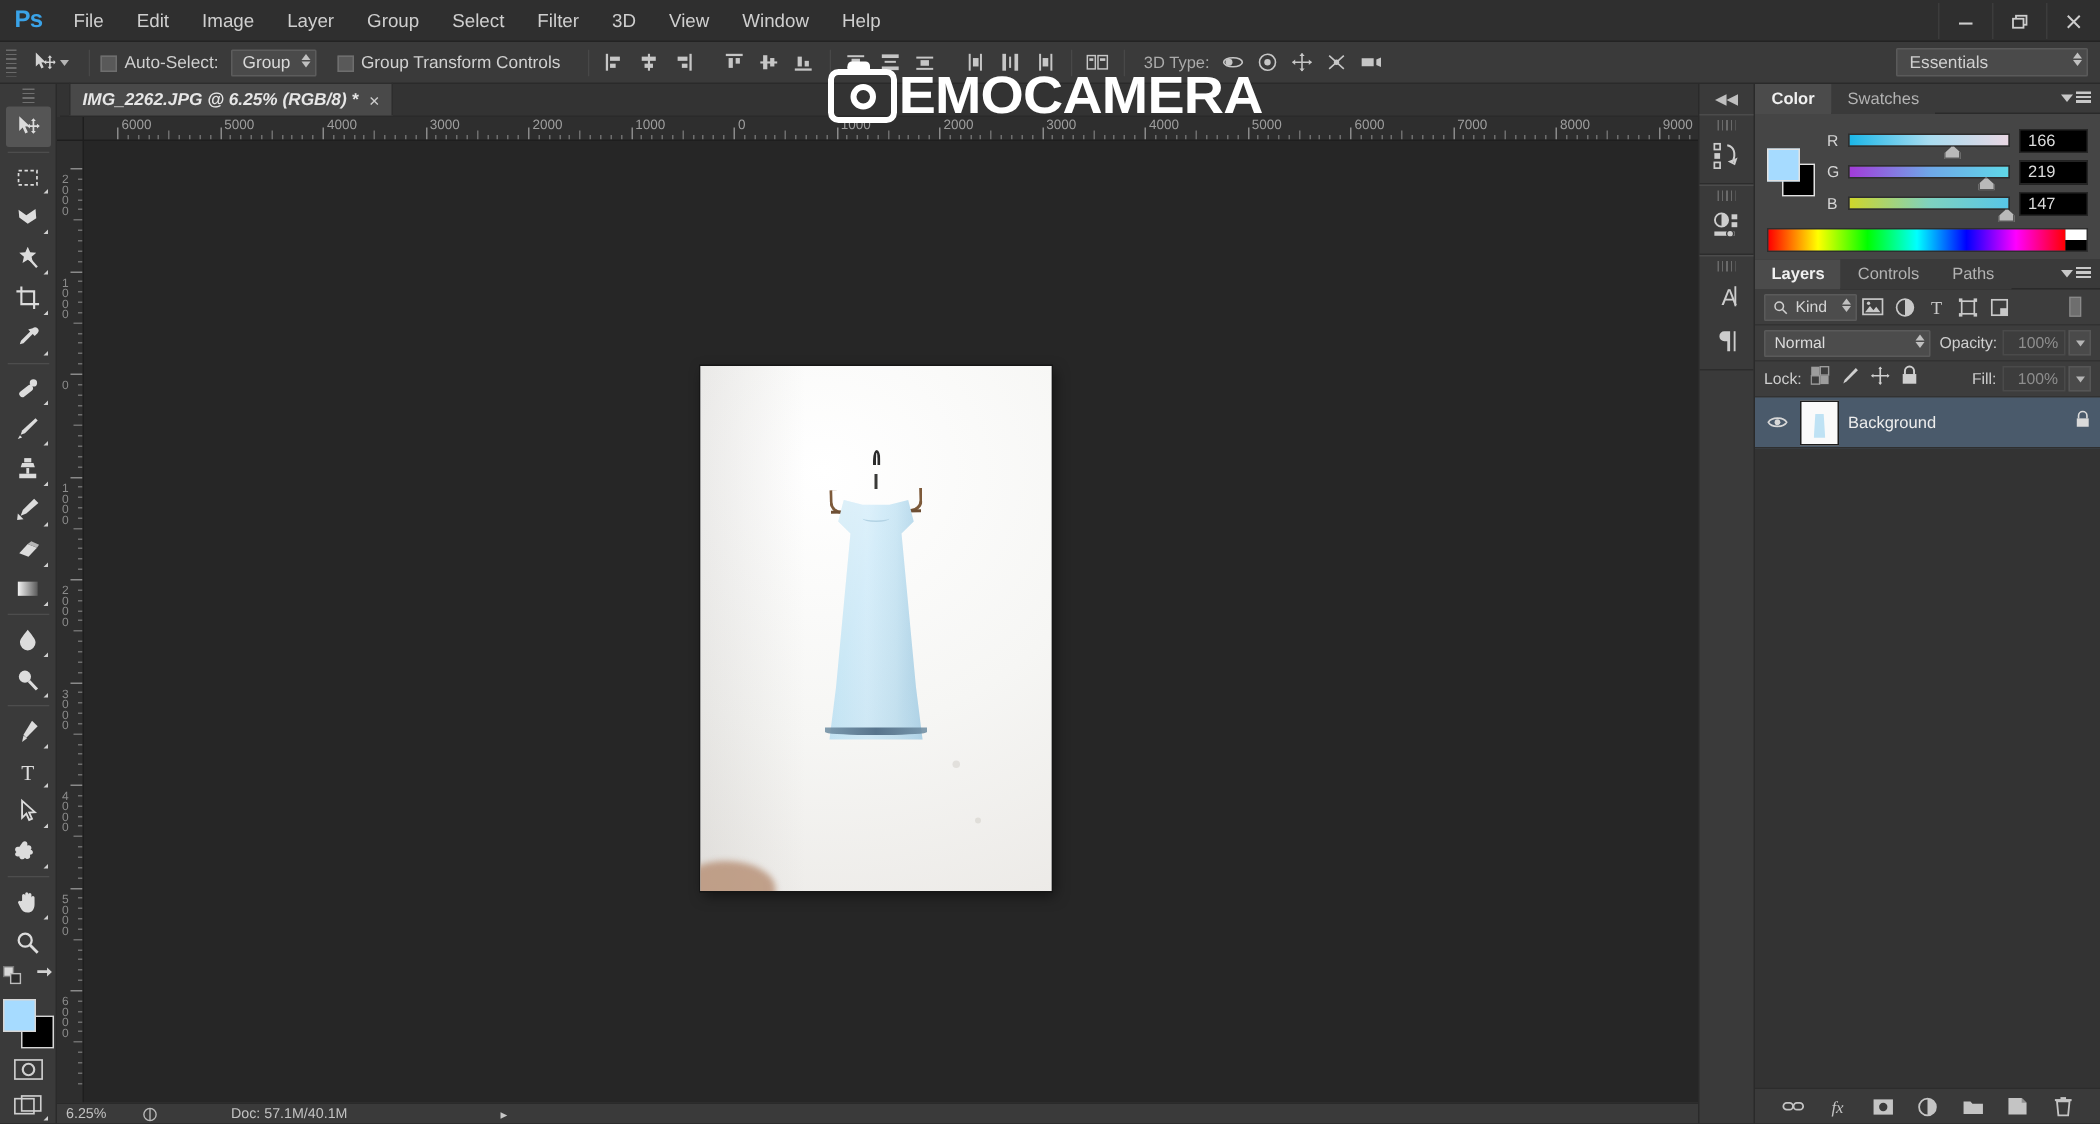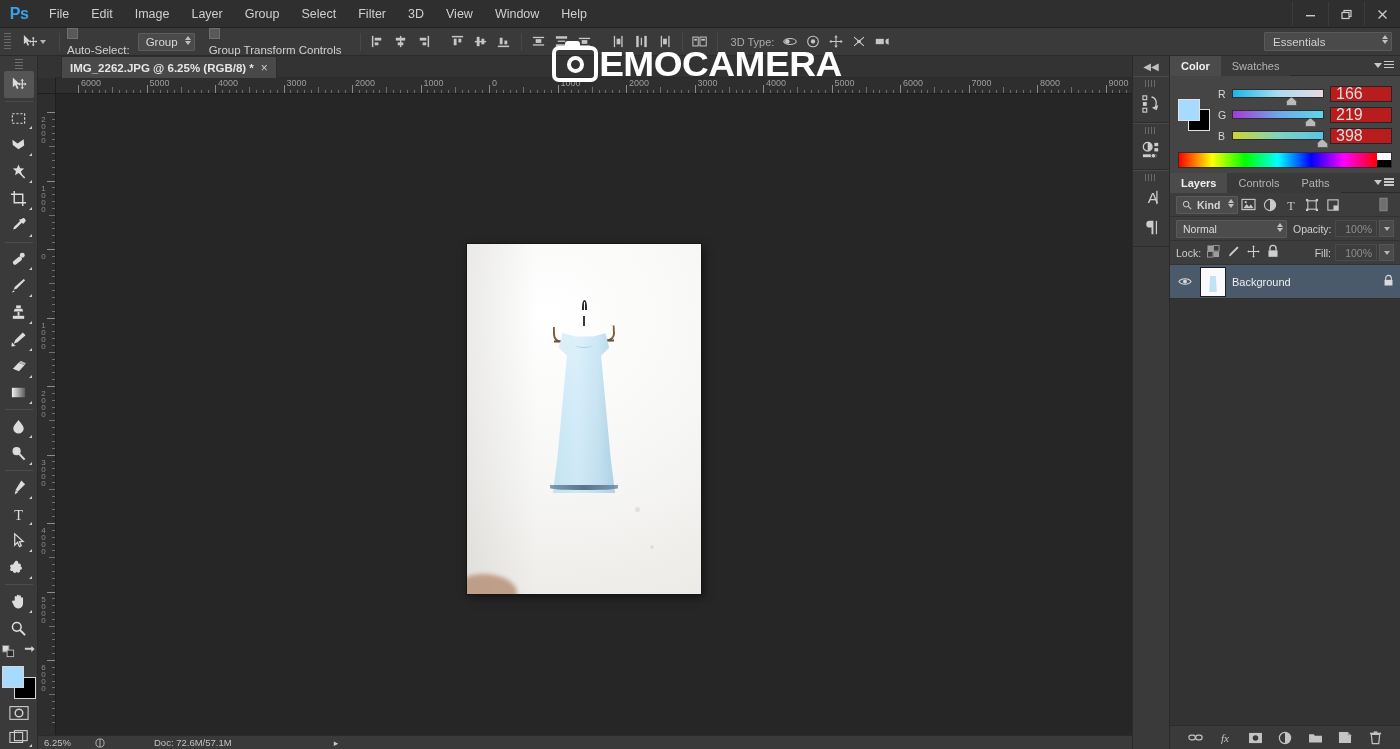--- a/index.html
+++ b/index.html
@@ -41,21 +41,21 @@
     background: #3a3a3a; border-bottom: 1px solid #2a2a2a;
     display: flex; align-items: center; padding-left: 4px;
   }
   .grip { width: 7px; height: 18px; margin-right: 5px;
     background: repeating-linear-gradient(to bottom, #6a6a6a 0 1px, transparent 1px 3px); }
   .tool-preview { display: flex; align-items: center; gap: 3px; padding: 0 6px; }
   .caret-dn { width: 0; height: 0; border-left: 3.5px solid transparent;
     border-right: 3.5px solid transparent; border-top: 4px solid #b5b5b5; }
   .ob-sep { width: 1px; height: 18px; background: #2c2c2c; margin: 0 7px;
     border-right: 1px solid #484848; }
-  .ob-check { display: flex; align-items: flex-start; gap: 5px; flex-direction: column; }
+  .ob-check { display: flex; align-items: flex-end; gap: 5px; }
   .cbox { width: 11px; height: 11px; background: #595959; border: 1px solid #6e6e6e; }
   .ob-label { color: #d0d0d0; font-size: 11.5px; white-space: nowrap; }
   .ob-select {
     background: #4a4a4a; border: 1px solid #5c5c5c; color: #d8d8d8;
     font-size: 11.5px; height: 18px; padding: 0 16px 0 7px; position: relative;
     display: flex; align-items: center; border-radius: 1px;
   }
   .spin { position: absolute; right: 3px; top: 2px; display: flex; flex-direction: column; gap: 1px; }
   .spin i { display: block; width: 0; height: 0; border-left: 3px solid transparent;
     border-right: 3px solid transparent; }
@@ -90,23 +90,23 @@
   .tb-div { width: 28px; height: 1px; background: #2c2c2c; border-bottom: 1px solid #4d4d4d; margin: 3px 0; }
   .swatches { position: relative; width: 34px; height: 34px; margin: 4px 0 2px 0; }
   .sw-fg { position: absolute; left: 0; top: 0; width: 22px; height: 22px;
     border: 1px solid #d6d6d6; }
   .sw-bg { position: absolute; right: 0; bottom: 0; width: 22px; height: 22px;
     border: 1px solid #d6d6d6; background: #000; }
   .sw-row { display: flex; align-items: center; gap: 8px; margin-top: 2px; }
 
   
   .tabstrip {
-    position: absolute; top: 56px; left: 55px; width: 1094px; height: 22px;
+    position: absolute; top: 56px; left: 40px; width: 1094px; height: 22px;
     background: #333333; border-bottom: 1px solid #2a2a2a;
-    display: flex; align-items: flex-start;
+    display: flex; align-items: flex-end; font-style: italic;
   }
   .doctab {
     height: 22px; background: #494949; border: 1px solid #2d2d2d; border-bottom: none;
     display: flex; align-items: center; gap: 7px; padding: 0 8px;
     color: #e6e6e6; font-size: 11.5px; font-weight: bold; margin-left: 6px;
   }
   .doctab .close { color: #cccccc; font-size: 12px; font-weight: normal; }
 
   
   .ruler-h {
@@ -213,37 +213,37 @@
   .cs-fg { position: absolute; left: 0; top: 0; width: 22px; height: 22px; border: 1px solid #e2e2e2; }
   .cs-bg { position: absolute; right: 0; bottom: 0; width: 22px; height: 22px;
     border: 1px solid #e2e2e2; background: #000; }
   .sliders { flex: 1; }
   .slider-row { display: flex; align-items: center; height: 21px; }
   .slabel { width: 14px; color: #d5d5d5; font-size: 10.5px; }
   .strack { position: relative; flex: 1; height: 9px; border: 1px solid #2e2e2e; margin-right: 6px; }
   .sthumb { position: absolute; top: 7px; width: 11px; height: 9px; margin-left: -5.5px;
     background: #b9b9b9; border: 1px solid #585858;
     clip-path: polygon(50% 0%, 100% 55%, 100% 100%, 0% 100%, 0% 55%); }
-  .sval { width: 62px; height: 16px; background: #b91c1c; border: 1px solid #252525;
-    color: #dcdcdc; font-size: 16px; display: flex; align-items: center; padding-left: 5px; }
+  .sval { width: 46px; height: 16px; background: #000000; border: 1px solid #252525;
+    color: #dcdcdc; font-size: 11px; display: flex; align-items: center; padding-left: 5px; }
   .spectrum { height: 16px; margin-top: 6px; display: flex; border: 1px solid #2e2e2e; }
   .spectrum .grad { flex: 1; background: linear-gradient(to right,
     #ff0000, #ffff00, #00ff00, #00ffff, #0000ff, #ff00ff, #ff0000); }
   .spectrum .wb { width: 14px; display: flex; flex-direction: column; }
   .spectrum .wb i { flex: 1; }
   .spectrum .wb i.w { background: #fff; }
   .spectrum .wb i.b { background: #000; }
 
   .layers-body { background: #3d3d3d; }
   .lrow { display: flex; align-items: center; height: 24px; padding: 0 6px;
     border-bottom: 1px solid #323232; }
   .kind-sel { display: flex; align-items: center; gap: 5px; background: #4c4c4c;
     border: 1px solid #5a5a5a; height: 18px; padding: 0 4px 0 5px; border-radius: 1px;
     position: relative; width: 62px; }
-  .kind-sel span { color: #d5d5d5; font-size: 10.5px; font-weight: bold; }
+  .kind-sel span { color: #d5d5d5; font-size: 10.5px; }
   .filt-icon { width: 21px; height: 18px; display: flex; align-items: center; justify-content: center; }
   .blend-sel { background: #4c4c4c; border: 1px solid #5a5a5a; height: 18px;
     width: 112px; display: flex; align-items: center; padding-left: 6px;
     color: #dcdcdc; font-size: 10.5px; position: relative; border-radius: 1px; }
   .op-label { color: #cfcfcf; font-size: 10.5px; margin-left: 6px; }
   .op-val { color: #8e8e8e; font-size: 10.5px; background: #3d3d3d; border: 1px solid #4a4a4a;
     height: 17px; width: 42px; display: flex; align-items: center; justify-content: flex-end;
     padding-right: 4px; margin-left: 4px; }
   .op-caret { width: 15px; height: 17px; background: #4a4a4a; border: 1px solid #565656;
     display: flex; align-items: center; justify-content: center; margin-left: 2px; }
@@ -1063,21 +1063,21 @@
             <div class="strack" style="background:linear-gradient(to right,#a23bd8,#6fa7e8,#5fd8e8)">
               <div class="sthumb" style="left:86%"></div>
             </div>
             <div class="sval">219</div>
           </div>
           <div class="slider-row">
             <div class="slabel">B</div>
             <div class="strack" style="background:linear-gradient(to right,#cfd62a,#7fd2bf,#57c6e8)">
               <div class="sthumb" style="left:99%"></div>
             </div>
-            <div class="sval">398</div>
+            <div class="sval">147</div>
           </div>
         </div>
       </div>
       <div class="spectrum">
         <div class="grad"></div>
         <div class="wb">
             <i class="w"></i>
             <i class="b"></i>
           </div>
       </div>
@@ -1264,17 +1264,17 @@
   </div>
 
   <div class="statusbar">
     <div class="sb-zoom">6.25%</div>
     <div class="sb-btn">
       <svg width="10" height="10" viewBox="0 0 11 11">
           <circle cx="5.5" cy="5.5" r="4.5" fill="none" stroke="#b8b8b8" stroke-width="1"></circle>
           <path d="M5.5 1 v9" stroke="#b8b8b8" stroke-width="1"></path>
         </svg>
     </div>
-    <div class="sb-doc">Doc: 72.6M/57.1M</div>
+    <div class="sb-doc">Doc: 57.1M/40.1M</div>
     <div class="sb-arrow">▸</div>
   </div>
 
 </div>
 
 </body></html>

